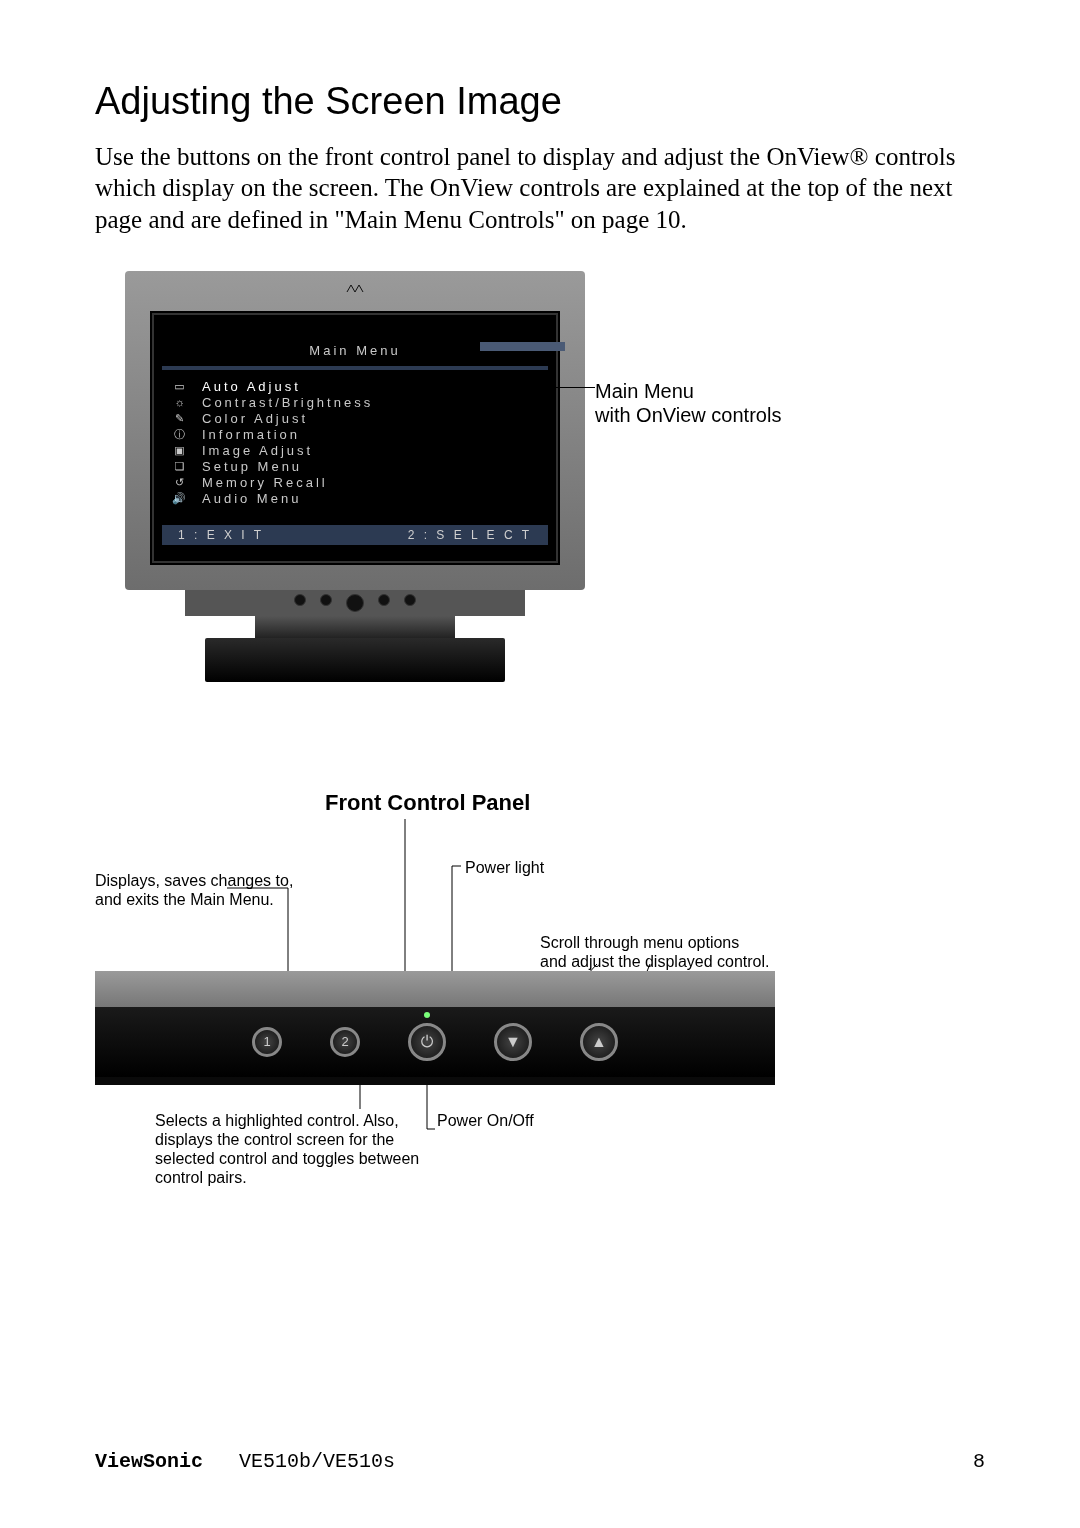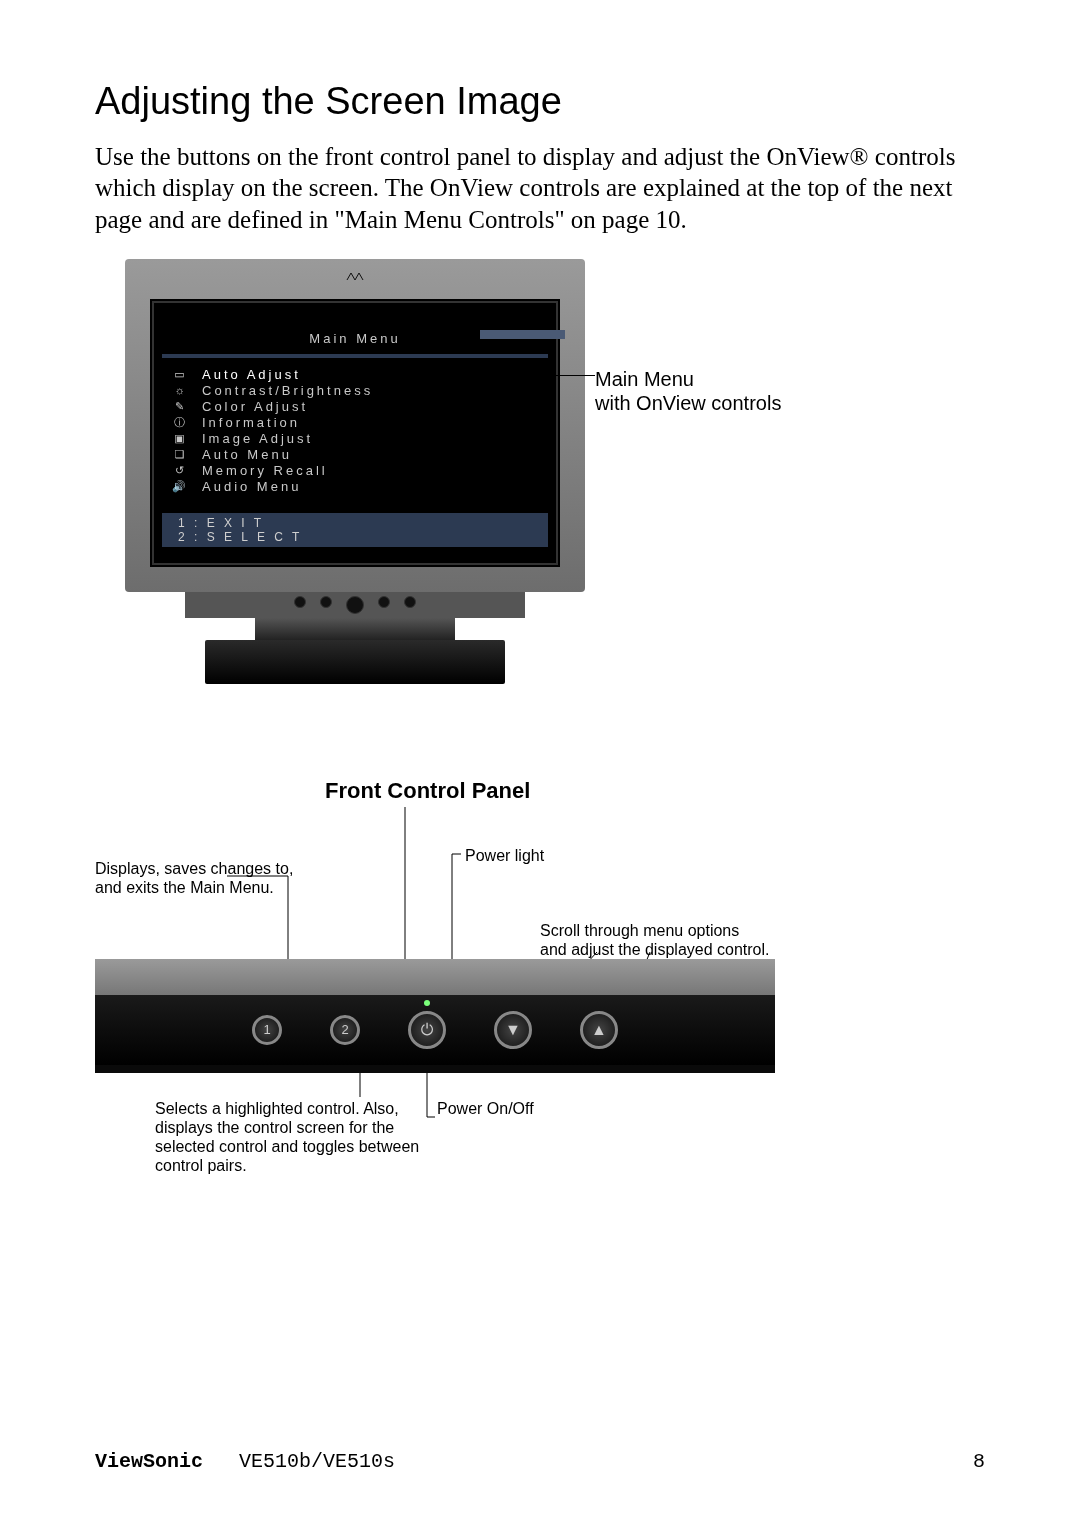--- a/index.html
+++ b/index.html
@@ -14,21 +14,21 @@
   }
   h1 {
     font-size: 38px;
     font-weight: normal;
     margin-bottom: 18px;
   }
   .intro {
     font-family: "Times New Roman", Times, serif;
     font-size: 25px;
     line-height: 1.25;
-    margin-bottom: 24px;
+    margin-bottom: 36px;
   }
   .figure-area {
     position: relative;
     width: 900px;
     height: 1020px;
   }
   
   .monitor {
     position: absolute;
     left: 30px;
@@ -99,21 +99,20 @@
   }
   .osd-footer {
     background: #2c3a52;
     display: flex;
     justify-content: space-between;
     padding: 3px 16px;
     color: #cfcfcf;
     font-size: 12px;
     letter-spacing: 3px;
     margin-top: 8px;
-    flex-direction: column;
   }
   .monitor-bottom {
     position: relative;
     width: 340px;
     margin: 0 auto;
   }
   .button-row {
     background: #555;
     display: flex;
     justify-content: center;
@@ -276,21 +275,21 @@
           <div class="osd-item">
             <span class="icon">ⓘ</span>
             <span>Information</span>
           </div>
           <div class="osd-item">
             <span class="icon">▣</span>
             <span>Image Adjust</span>
           </div>
           <div class="osd-item">
             <span class="icon">❏</span>
-            <span>Auto Menu</span>
+            <span>Setup Menu</span>
           </div>
           <div class="osd-item">
             <span class="icon">↺</span>
             <span>Memory Recall</span>
           </div>
           <div class="osd-item">
             <span class="icon">🔊</span>
             <span>Audio Menu</span>
           </div>
         </div>

